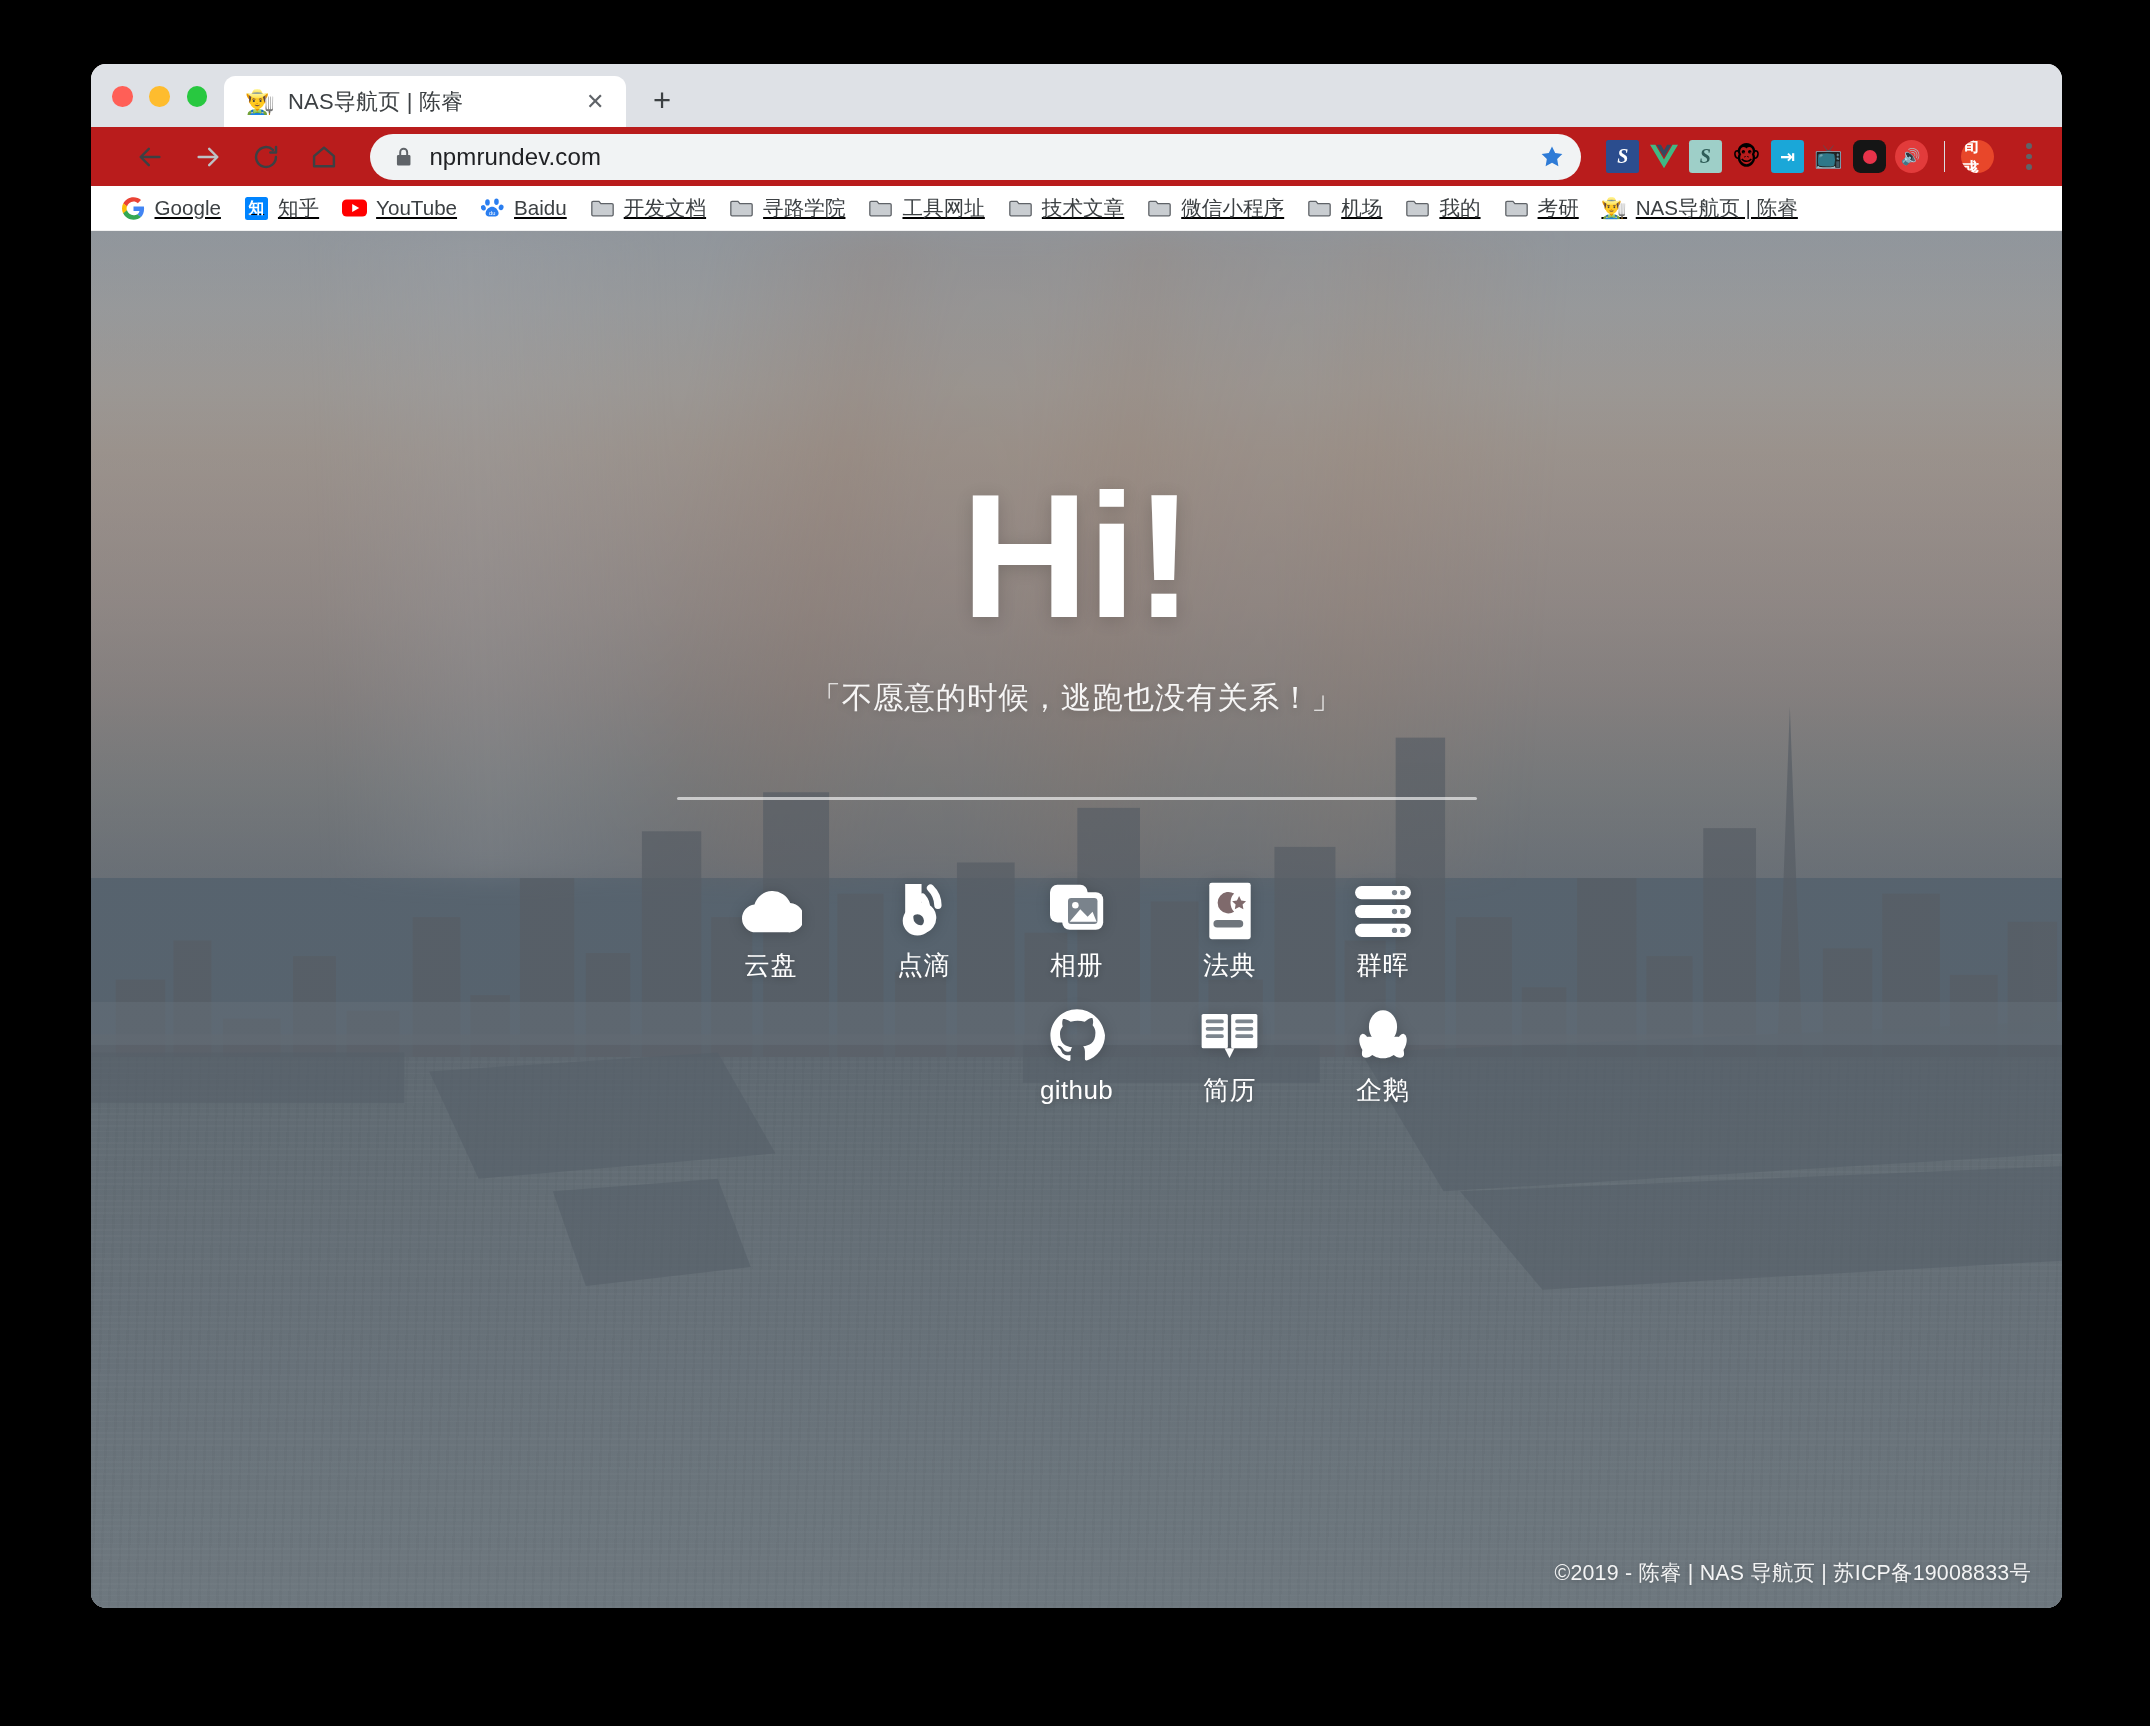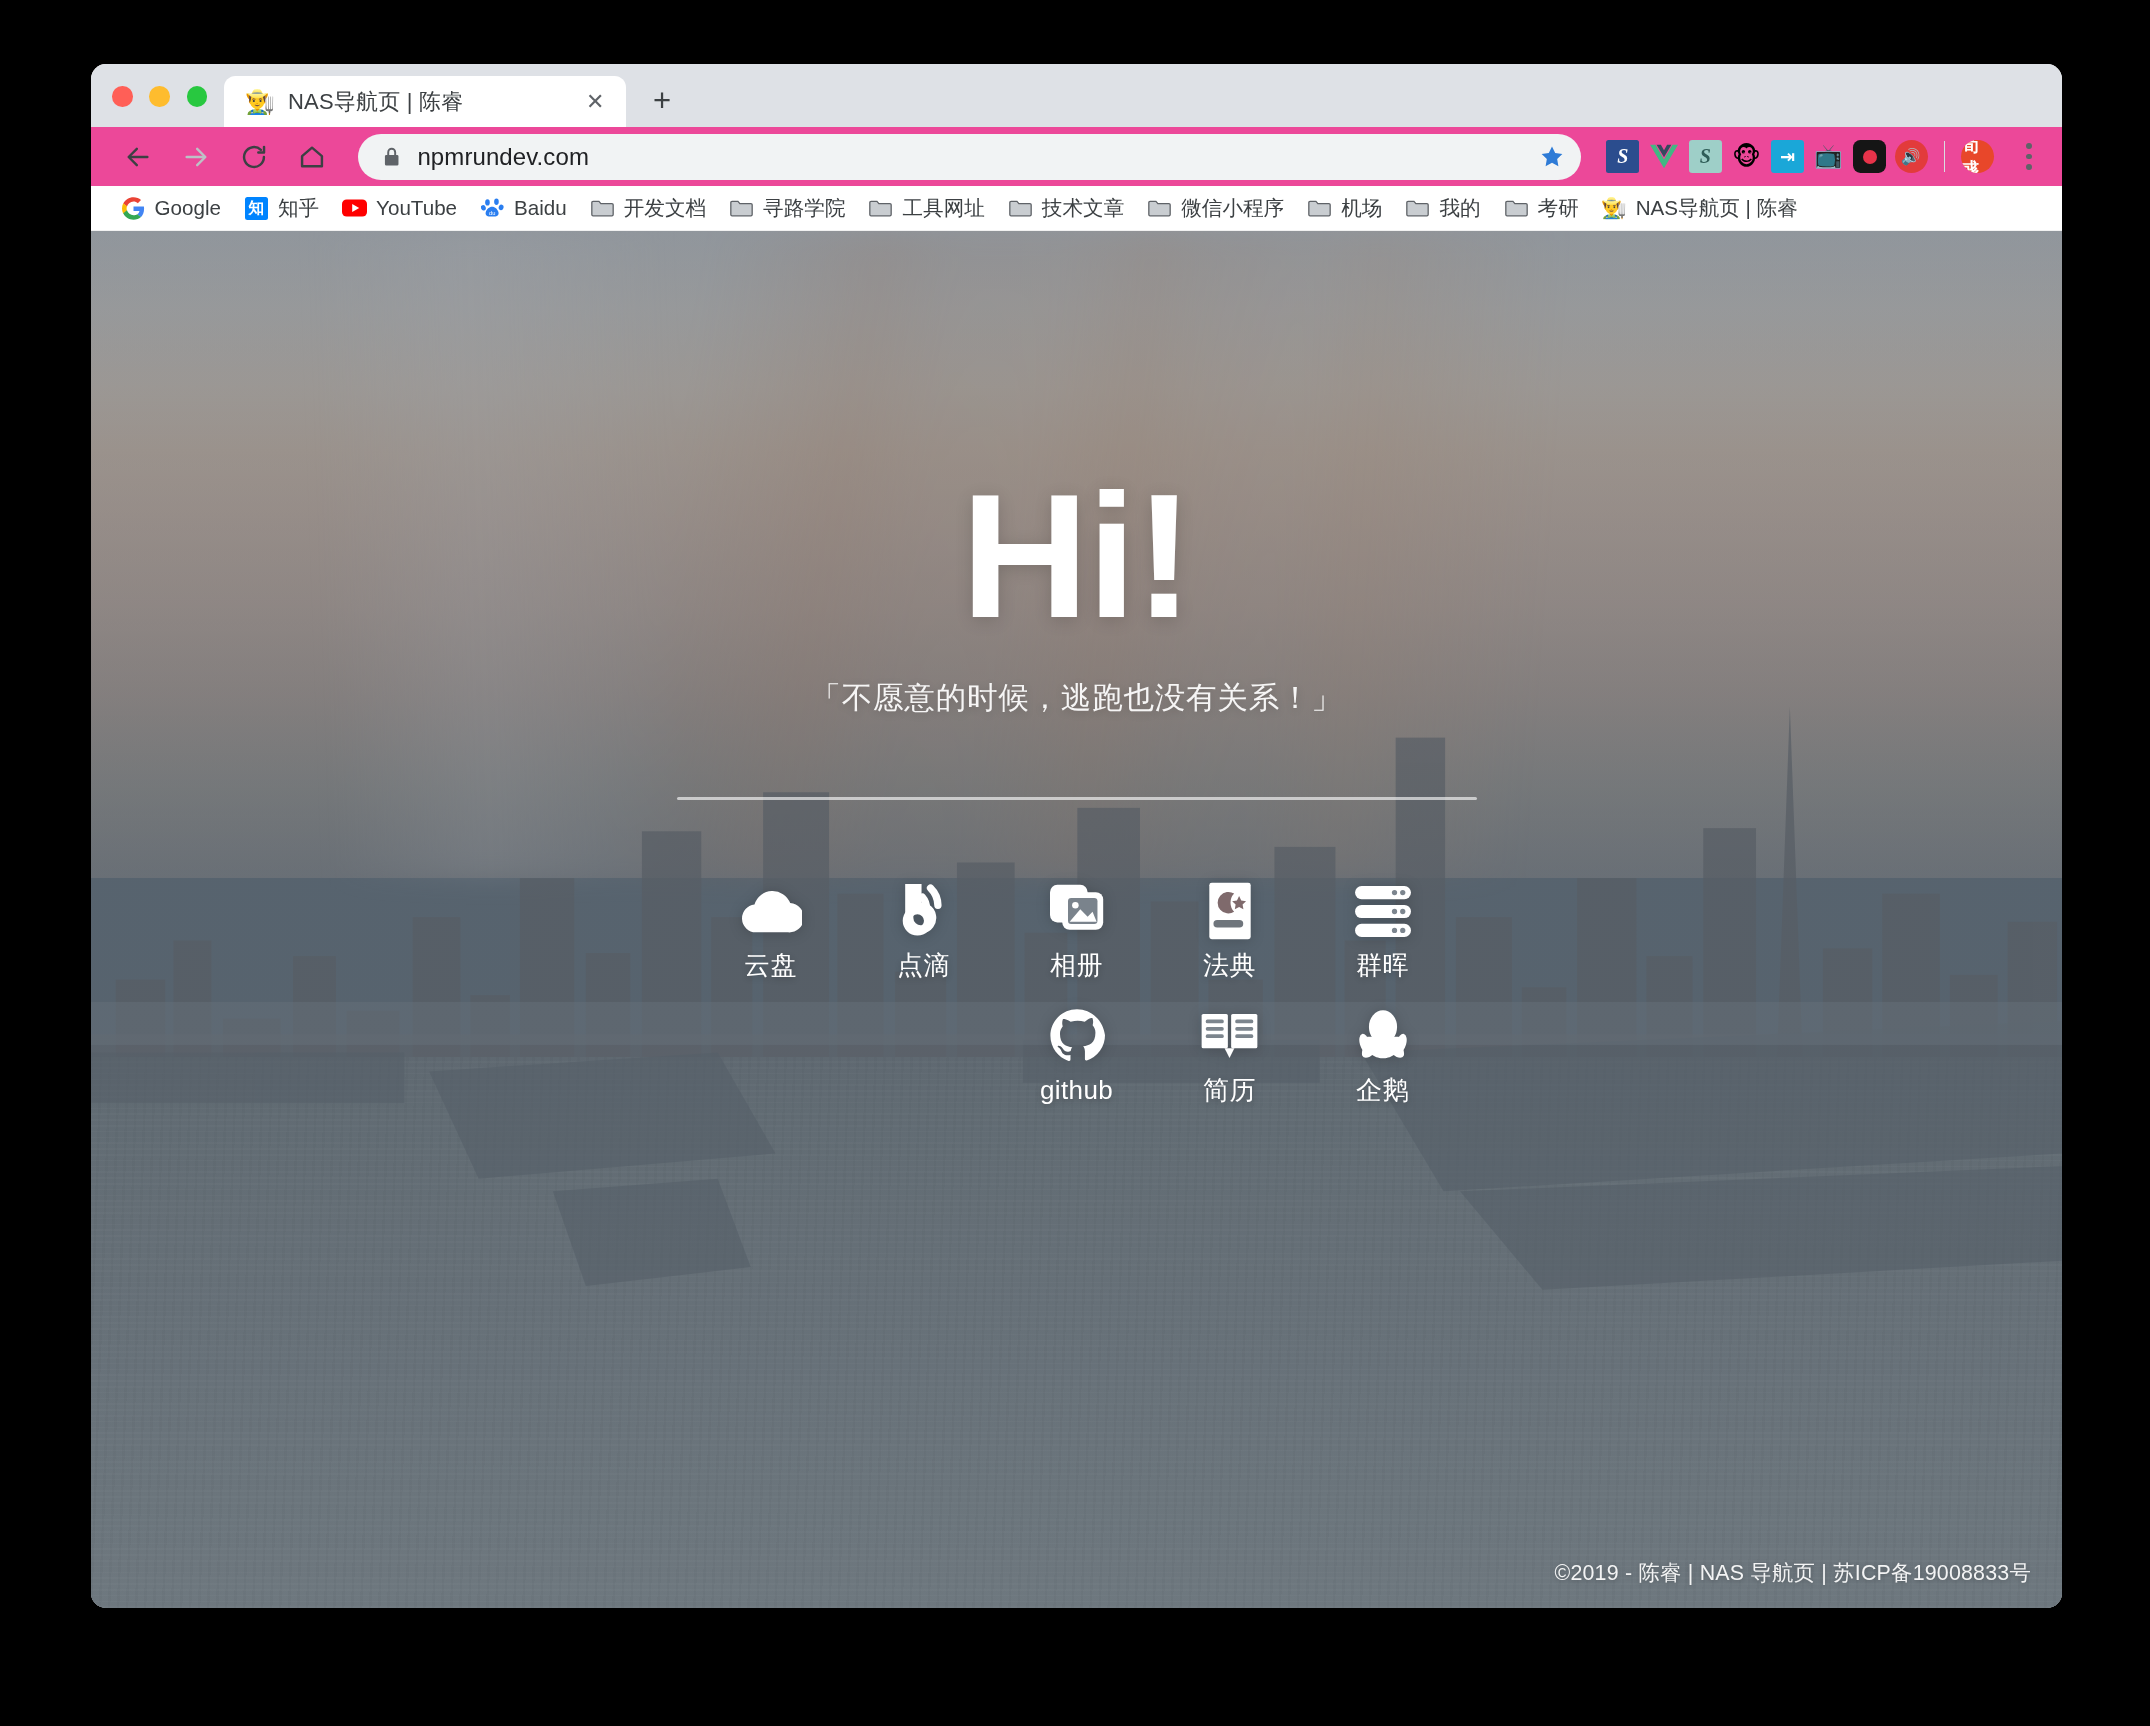--- a/index.html
+++ b/index.html
@@ -62,23 +62,23 @@
   #new-tab {
     width: 43px; height: 43px; margin-left: 15px; margin-bottom: 5px;
     display: flex; align-items: center; justify-content: center;
     color: #3c4043; font-size: 31px; font-weight: 300; line-height: 1;
     border-radius: 50%;
   }
 
   
   #toolbar {
     height: 59px;
-    background: #ec4899;
+    background: #b91c1c;
     display: flex; align-items: center;
-    padding: 0 13px 0 22px;
+    padding: 0 13px 0 34px;
     gap: 9px;
   }
   .nav-btn {
     width: 49px; height: 49px; border-radius: 50%;
     display: flex; align-items: center; justify-content: center;
     flex: 0 0 auto;
   }
   .nav-btn svg { display:block; }
 
   #omnibox {
@@ -134,20 +134,21 @@
     gap: 0;
     border-bottom: 0.8px solid #f1f1f1;
   }
   .bm {
     display: flex; align-items: center;
     height: 36px;
     padding: 0 11.5px;
     border-radius: 5px;
     gap: 9px;
     flex: 0 0 auto;
+    text-decoration: underline;
   }
   .bm-label {
     font-size: 20.6px;
     color: #3c4043;
     white-space: nowrap;
   }
   .bm-icon { width: 25px; height: 25px; display:flex; align-items:center; justify-content:center; flex:0 0 auto;}
   .folder-ico { display:block; }
 
   

